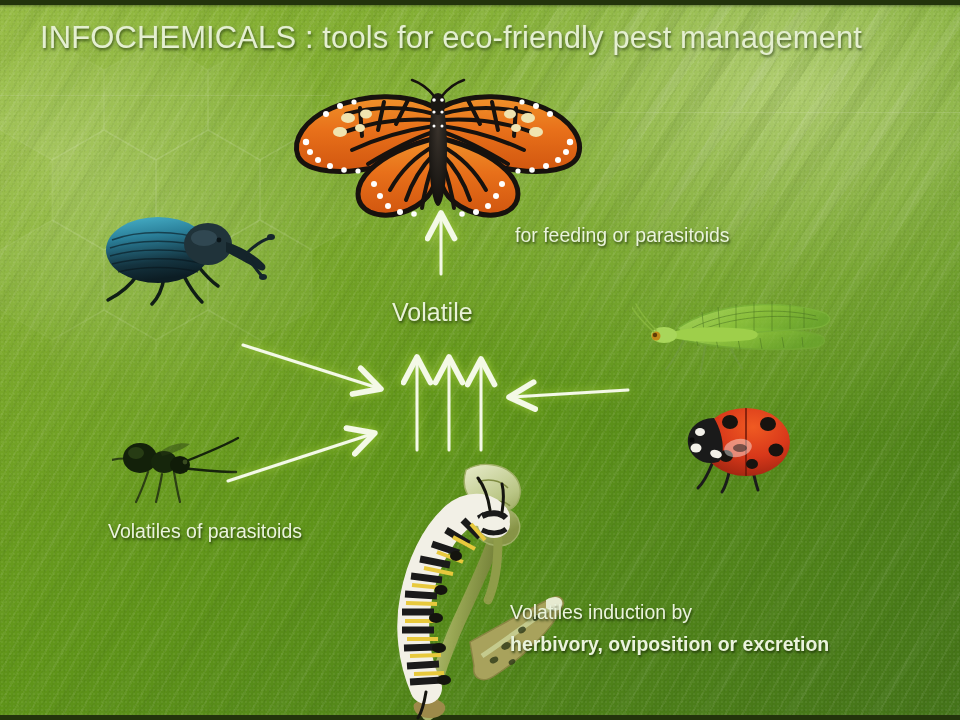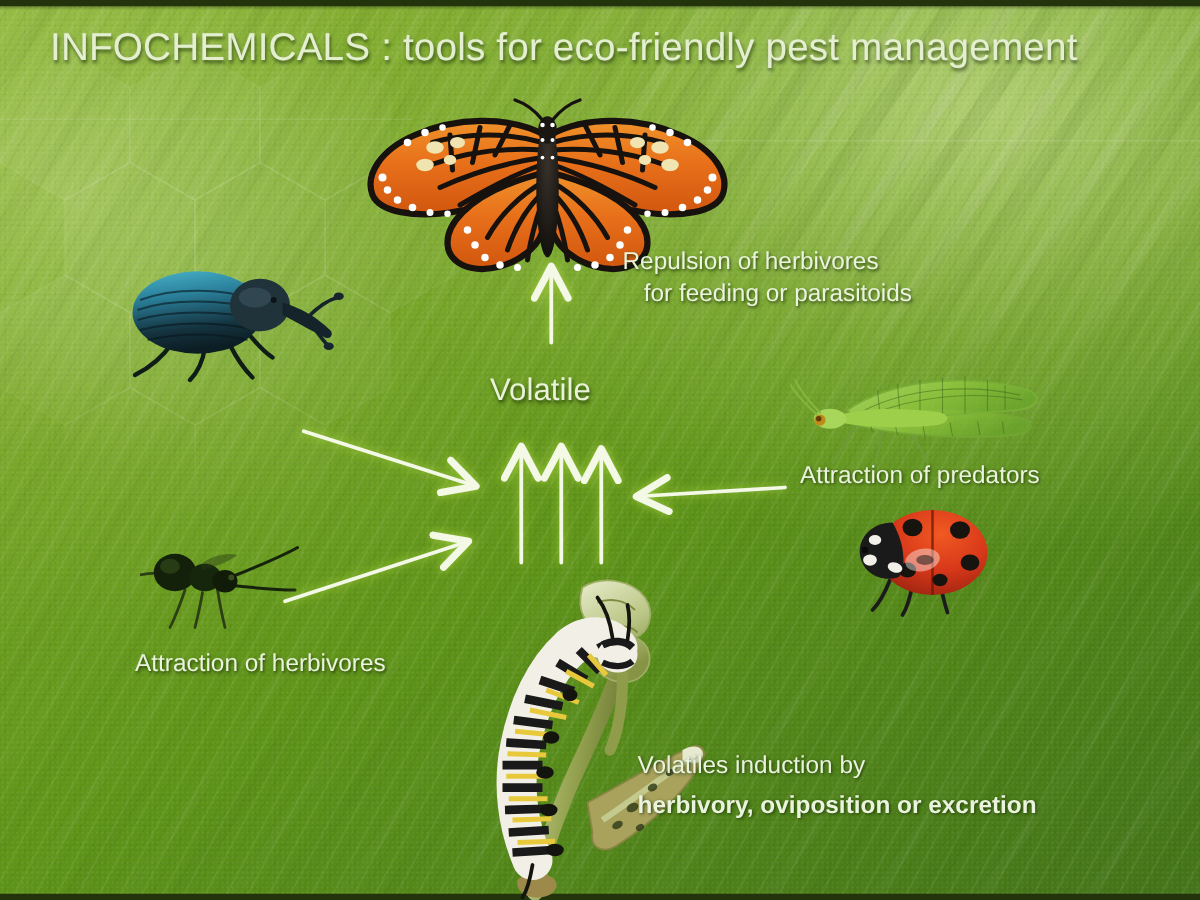--- a/index.html
+++ b/index.html
@@ -537,26 +537,24 @@
       <path d="M481,450 L481,362"></path>
 
       <path d="M243,345 L378,388"></path>
 
       <path d="M228,481 L372,434"></path>
 
       <path d="M628,390 L512,397"></path>
     </g>
   </svg>
 
-  <div class="label" style="left:498px;top:196px;">Repulsion of herbivores</div>
   <div class="label" style="left:515px;top:222px;">for feeding or parasitoids</div>
 
   <div class="label big" style="left:392px;top:299px;">Volatile</div>
 
 
-  <div class="label" style="left:640px;top:367px;">Attraction of predators</div>
-
-  <div class="label" style="left:108px;top:518px;">Attraction of herbivores</div>
+
+  <div class="label" style="left:108px;top:518px;">Volatiles of parasitoids</div>
 
   <div class="label" style="left:510px;top:599px;">Volatiles induction by</div>
   <div class="label" style="left:510px;top:631px;font-weight:bold;">herbivory, oviposition or excretion</div>
 
 </div>
 
 </body></html>

